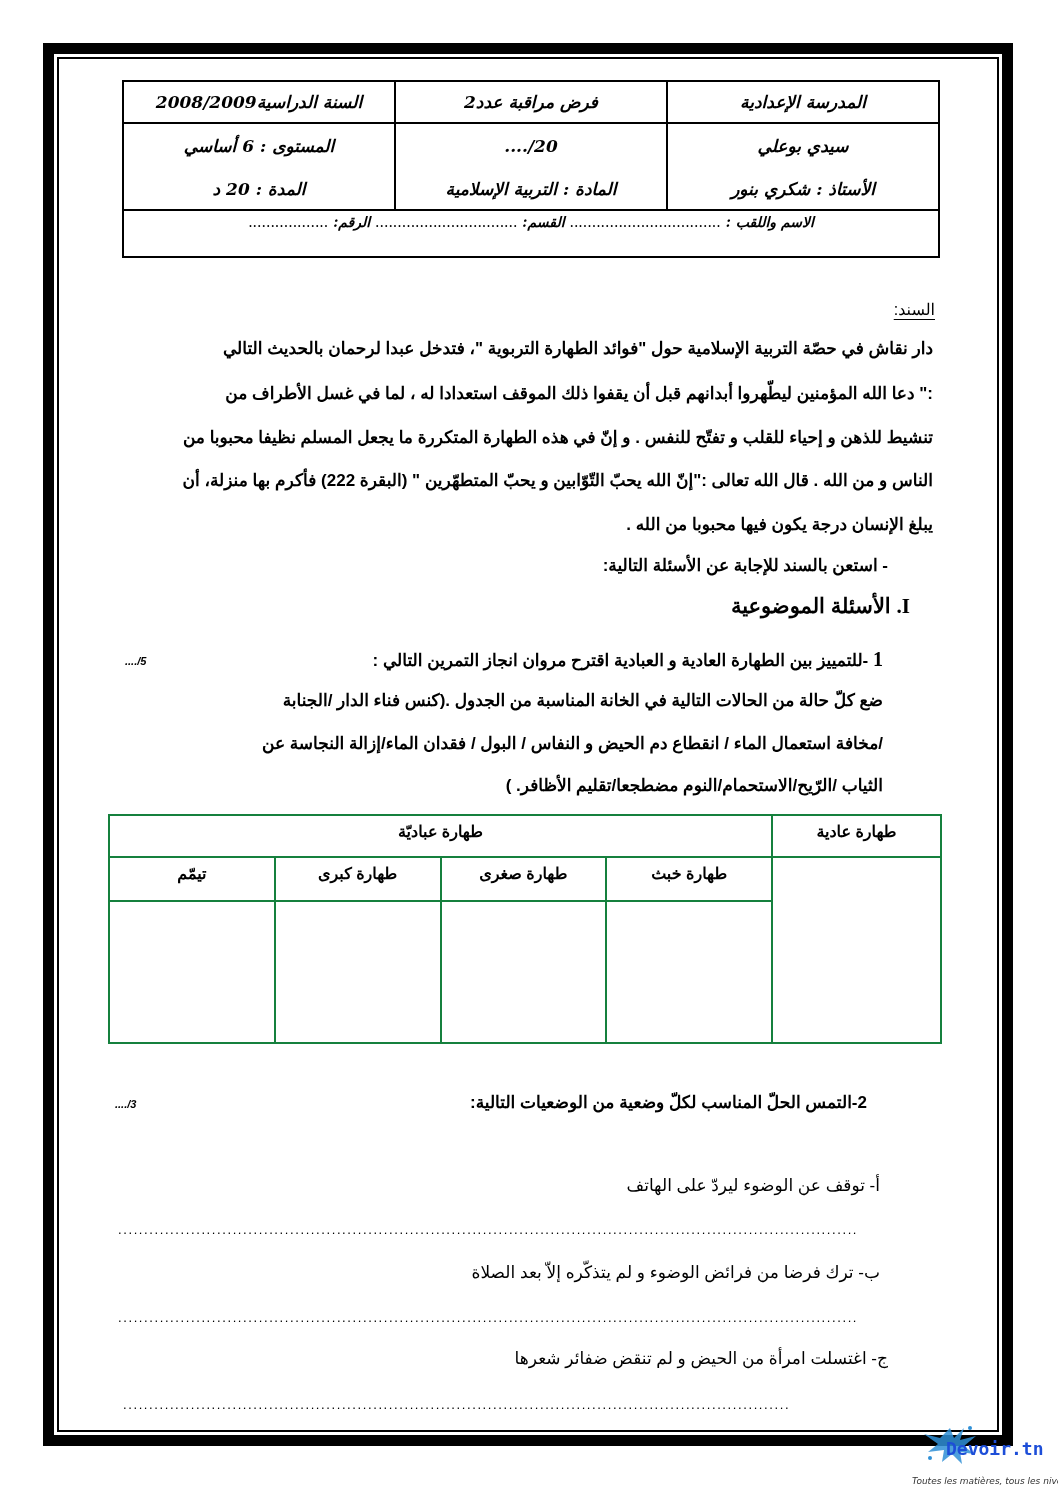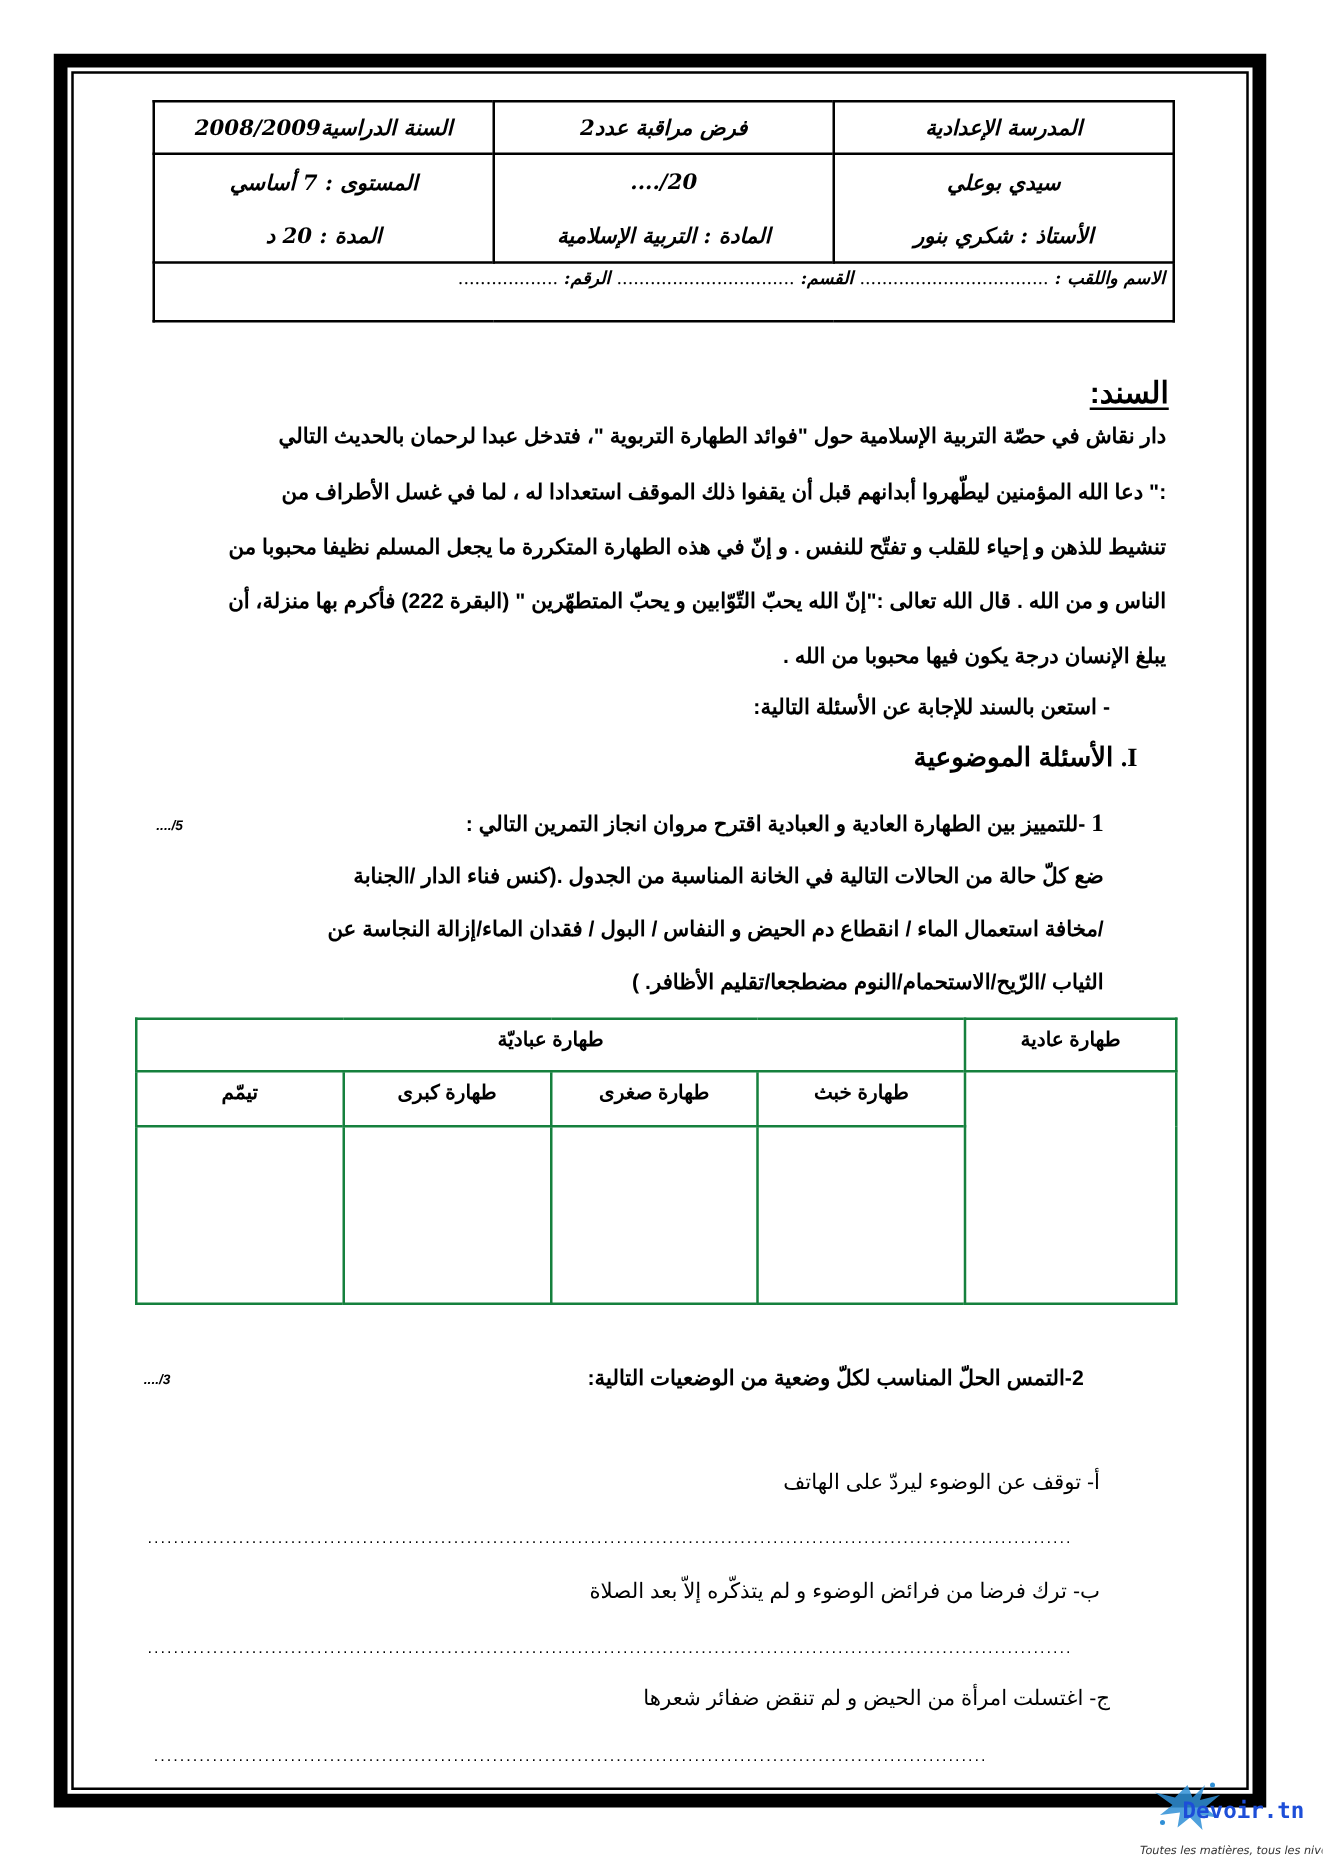--- a/index.html
+++ b/index.html
@@ -23,32 +23,32 @@
       border: 2px solid #000; box-sizing: border-box;
       border-collapse: collapse; direction: rtl; table-layout: fixed;
     }
     .header-table td {
       border: 2px solid #000; text-align: center; vertical-align: middle;
       font-family: "DejaVu Serif", serif; font-weight: bold; font-style: italic;
       font-size: 17px; padding: 2px 6px;
     }
     .header-table .noinner { border-top: none; border-bottom: none; }
     .header-table .name-row td {
-      text-align: right; font-size: 14px; height: 40px; vertical-align: top; padding-top: 3px;
+      text-align: center; font-size: 14px; height: 40px; vertical-align: top; padding-top: 3px;
     }
     .dots { font-style: normal; font-weight: normal; letter-spacing: 1px; }
 
     .rtl { direction: rtl; text-align: right; }
     .doc-text {
       position: absolute; right: 125px; font-family: "Liberation Sans", sans-serif;
       font-size: 17px; font-weight: bold; white-space: nowrap;
     }
     .sanad-title {
       position: absolute; right: 123px; top: 300px;
-      font-family: "Liberation Sans", sans-serif; font-size: 24px; font-weight: bold;
+      font-family: "Liberation Sans", sans-serif; font-size: 16px; font-weight: normal;
       text-decoration: underline; text-underline-offset: 4px;
     }
     .para-line { position: absolute; right: 125px; left: 125px; direction: rtl; text-align: justify;
       font-family: "Liberation Sans", sans-serif; font-size: 17px; font-weight: bold; white-space: nowrap; }
     .section-title { font-size: 21px; }
     .qnum { font-size: 20px; }
     .score {
       position: absolute; font-family: "Liberation Sans", sans-serif; font-size: 11px;
       font-style: italic; font-weight: bold;
     }
@@ -89,21 +89,21 @@
 <table class="header-table">
   <tbody>
       <tr style="height:42px">
     <td>المدرسة الإعدادية</td>
     <td>فرض مراقبة عدد2</td>
     <td>السنة الدراسية2008/2009</td>
   </tr>
   <tr style="height:45px">
     <td class="noinner" style="border-bottom:none">سيدي بوعلي</td>
     <td class="noinner" rowspan="1" style="border-bottom:none">20/....</td>
-    <td style="border-bottom:none">المستوى : 7 أساسي</td>
+    <td style="border-bottom:none">المستوى : 6 أساسي</td>
   </tr>
   <tr style="height:42px">
     <td style="border-top:none">الأستاذ : شكري بنور</td>
     <td style="border-top:none">المادة : التربية الإسلامية</td>
     <td style="border-top:none">المدة : 20 د</td>
   </tr>
   <tr class="name-row">
     <td colspan="3">
       <span>الاسم واللقب :</span>
       <span class="dots">..................................</span>

